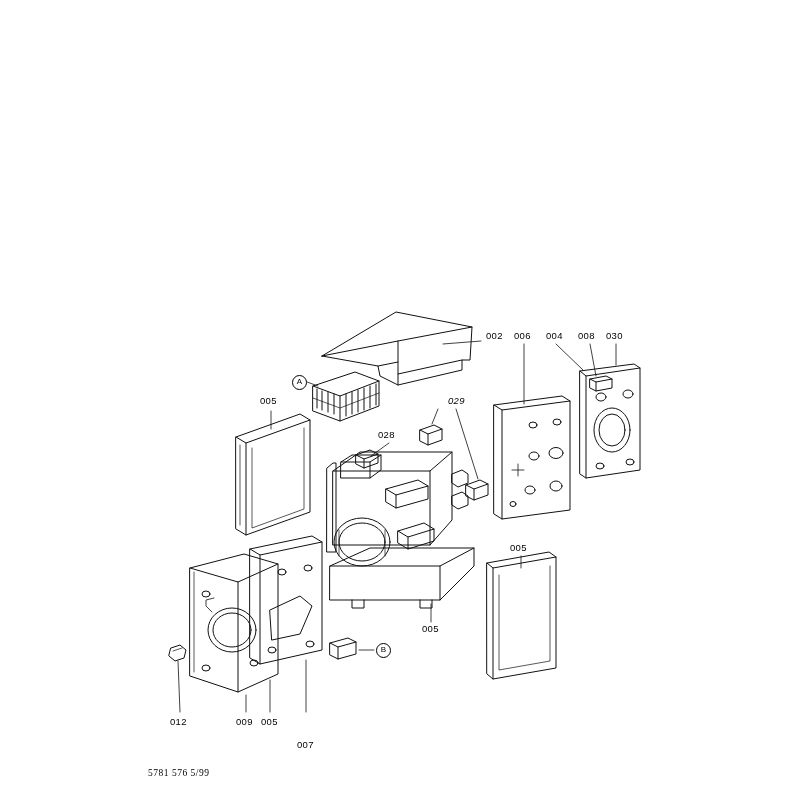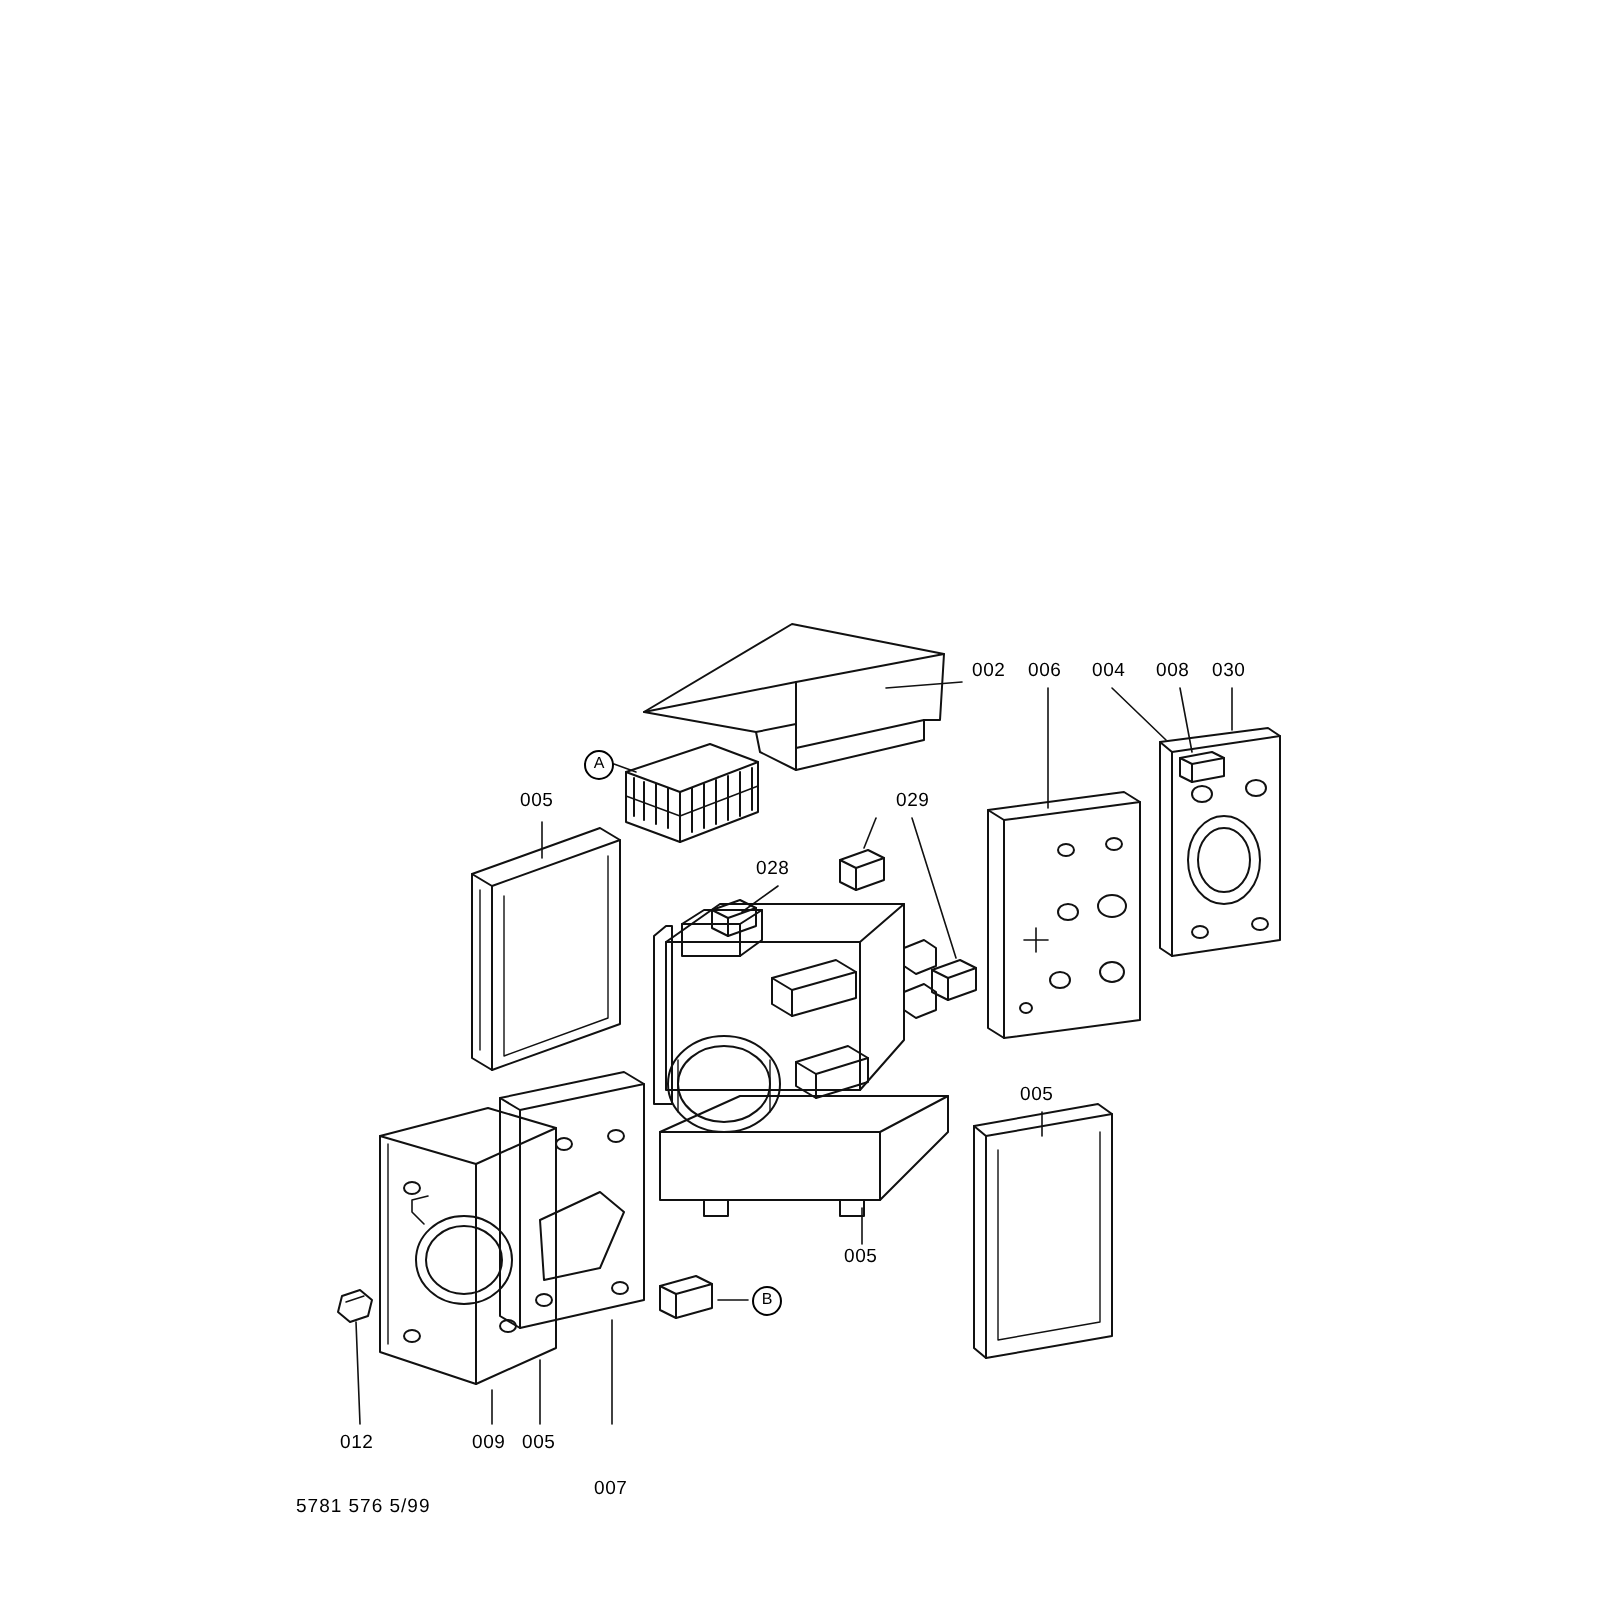--- a/index.html
+++ b/index.html
@@ -32,25 +32,26 @@
     font-family: "Liberation Sans", sans-serif;
     font-size: 9.5px;
     letter-spacing: 0.3px;
     color: #000000;
     white-space: nowrap;
     line-height: 1;
   }
   .footer {
     position: absolute;
     left: 148px;
-    top: 748px;
+    top: 768px;
     font-size: 9.5px;
     letter-spacing: 0.5px;
     color: #000000;
     white-space: nowrap;
+    font-family: Liberation Serif, serif;
   }
   .circ-lbl {
     position: absolute;
     width: 13px;
     height: 13px;
     border: 1px solid #000;
     border-radius: 50%;
     font-size: 8px;
     text-align: center;
     line-height: 12px;
@@ -247,21 +248,21 @@
 
     </g>
   </svg>
 
   <div class="lbl" style="left:486px; top:331px;">002</div>
   <div class="lbl" style="left:514px; top:331px;">006</div>
   <div class="lbl" style="left:546px; top:331px;">004</div>
   <div class="lbl" style="left:578px; top:331px;">008</div>
   <div class="lbl" style="left:606px; top:331px;">030</div>
   <div class="lbl" style="left:260px; top:396px;">005</div>
-  <div class="lbl" style="left:448px; top:396px;">029</div>
+  <div class="lbl" style="left:448px; top:396px;font-style:italic;">029</div>
   <div class="lbl" style="left:378px; top:430px;">028</div>
   <div class="lbl" style="left:510px; top:543px;">005</div>
   <div class="lbl" style="left:422px; top:624px;">005</div>
   <div class="lbl" style="left:170px; top:717px;">012</div>
   <div class="lbl" style="left:236px; top:717px;">009</div>
   <div class="lbl" style="left:261px; top:717px;">005</div>
   <div class="lbl" style="left:297px; top:740px;">007</div>
 
   <div class="circ-lbl" style="left:292px; top:375px;">A</div>
   <div class="circ-lbl" style="left:376px; top:643px;">B</div>

